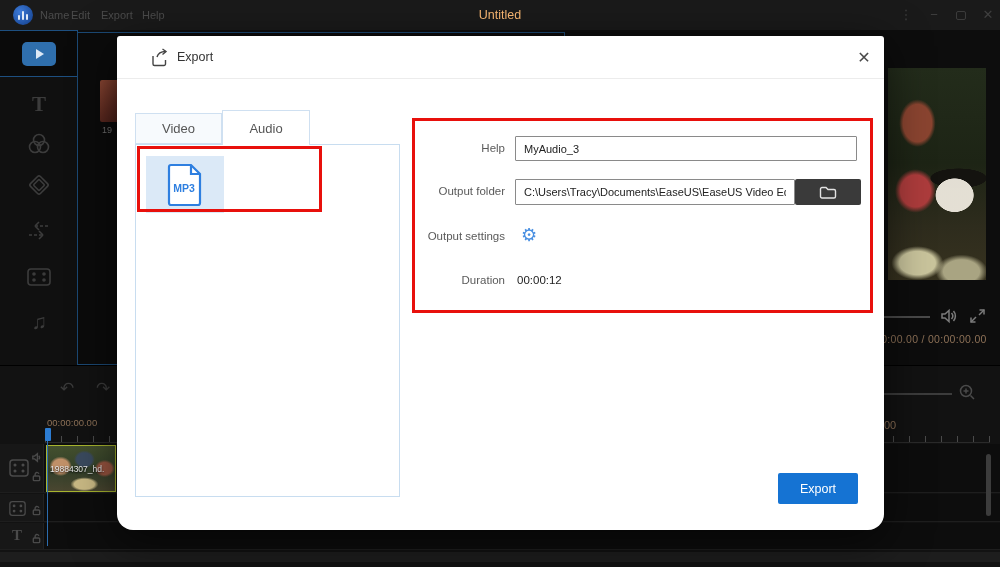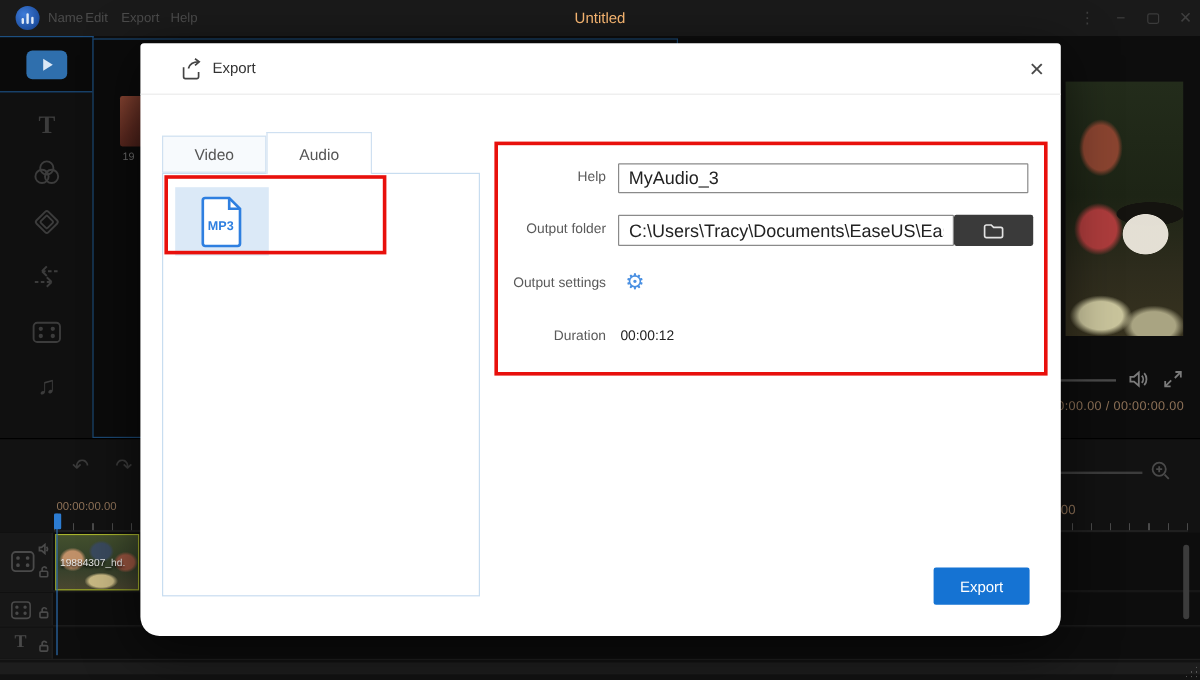--- a/index.html
+++ b/index.html
@@ -104,21 +104,21 @@
   #tab-audio { left:105px; width:88px; top:74px; height:35px; background:#fff; border-bottom:none; z-index:3; }
   #tab-platform { left:193px; width:90px; border-left:none; }
   #fmt-box { left:18px; top:108px; width:265px; height:353px; border:1px solid #c8ddf0; background:#fff; z-index:2; }
   .fmt-tile { top:11px; width:78px; height:57px; display:flex; align-items:center; justify-content:center; }
   #fmt-mp3 { left:10px; background:#dbe9f7; }
   #fmt-aac { left:92px; background:#eef5fb; }
   .doc-ic { position:relative; width:36px; height:44px; }
   .doc-ic svg { position:absolute; left:0; top:0; }
 
   .form-label { left:283px; width:105px; text-align:right; font-size:11.5px; color:#5a5a5a; }
-  .dlg-input { position:absolute; border:1px solid #8a8a8a; background:#fff; font-size:15px; color:#222;
+  .dlg-input { position:absolute; border:1px solid #8a8a8a; background:#fff; font-size:11px; color:#222;
                padding:0 8px; font-family:"Liberation Sans", sans-serif; border-radius:1px; }
   #inp-name { left:398px; top:100px; width:342px; height:25px; }
   #inp-folder { left:398px; top:143px; width:280px; height:26px; }
   #btn-folder { left:678px; top:143px; width:66px; height:26px; background:#3a3a3a; border-radius:2px;
                 display:flex; align-items:center; justify-content:center; }
   #btn-folder svg { stroke:#e3e3e3; fill:none; stroke-width:1.4; }
   #gear { left:404px; top:188px; font-size:18px; color:#4a90e2; }
   #duration-val { left:400px; top:238px; font-size:11.5px; color:#222; }
   #btn-export { left:661px; top:437px; width:80px; height:31px; background:#1573d3; color:#fff;
                 font-size:12.5px; display:flex; align-items:center; justify-content:center;

